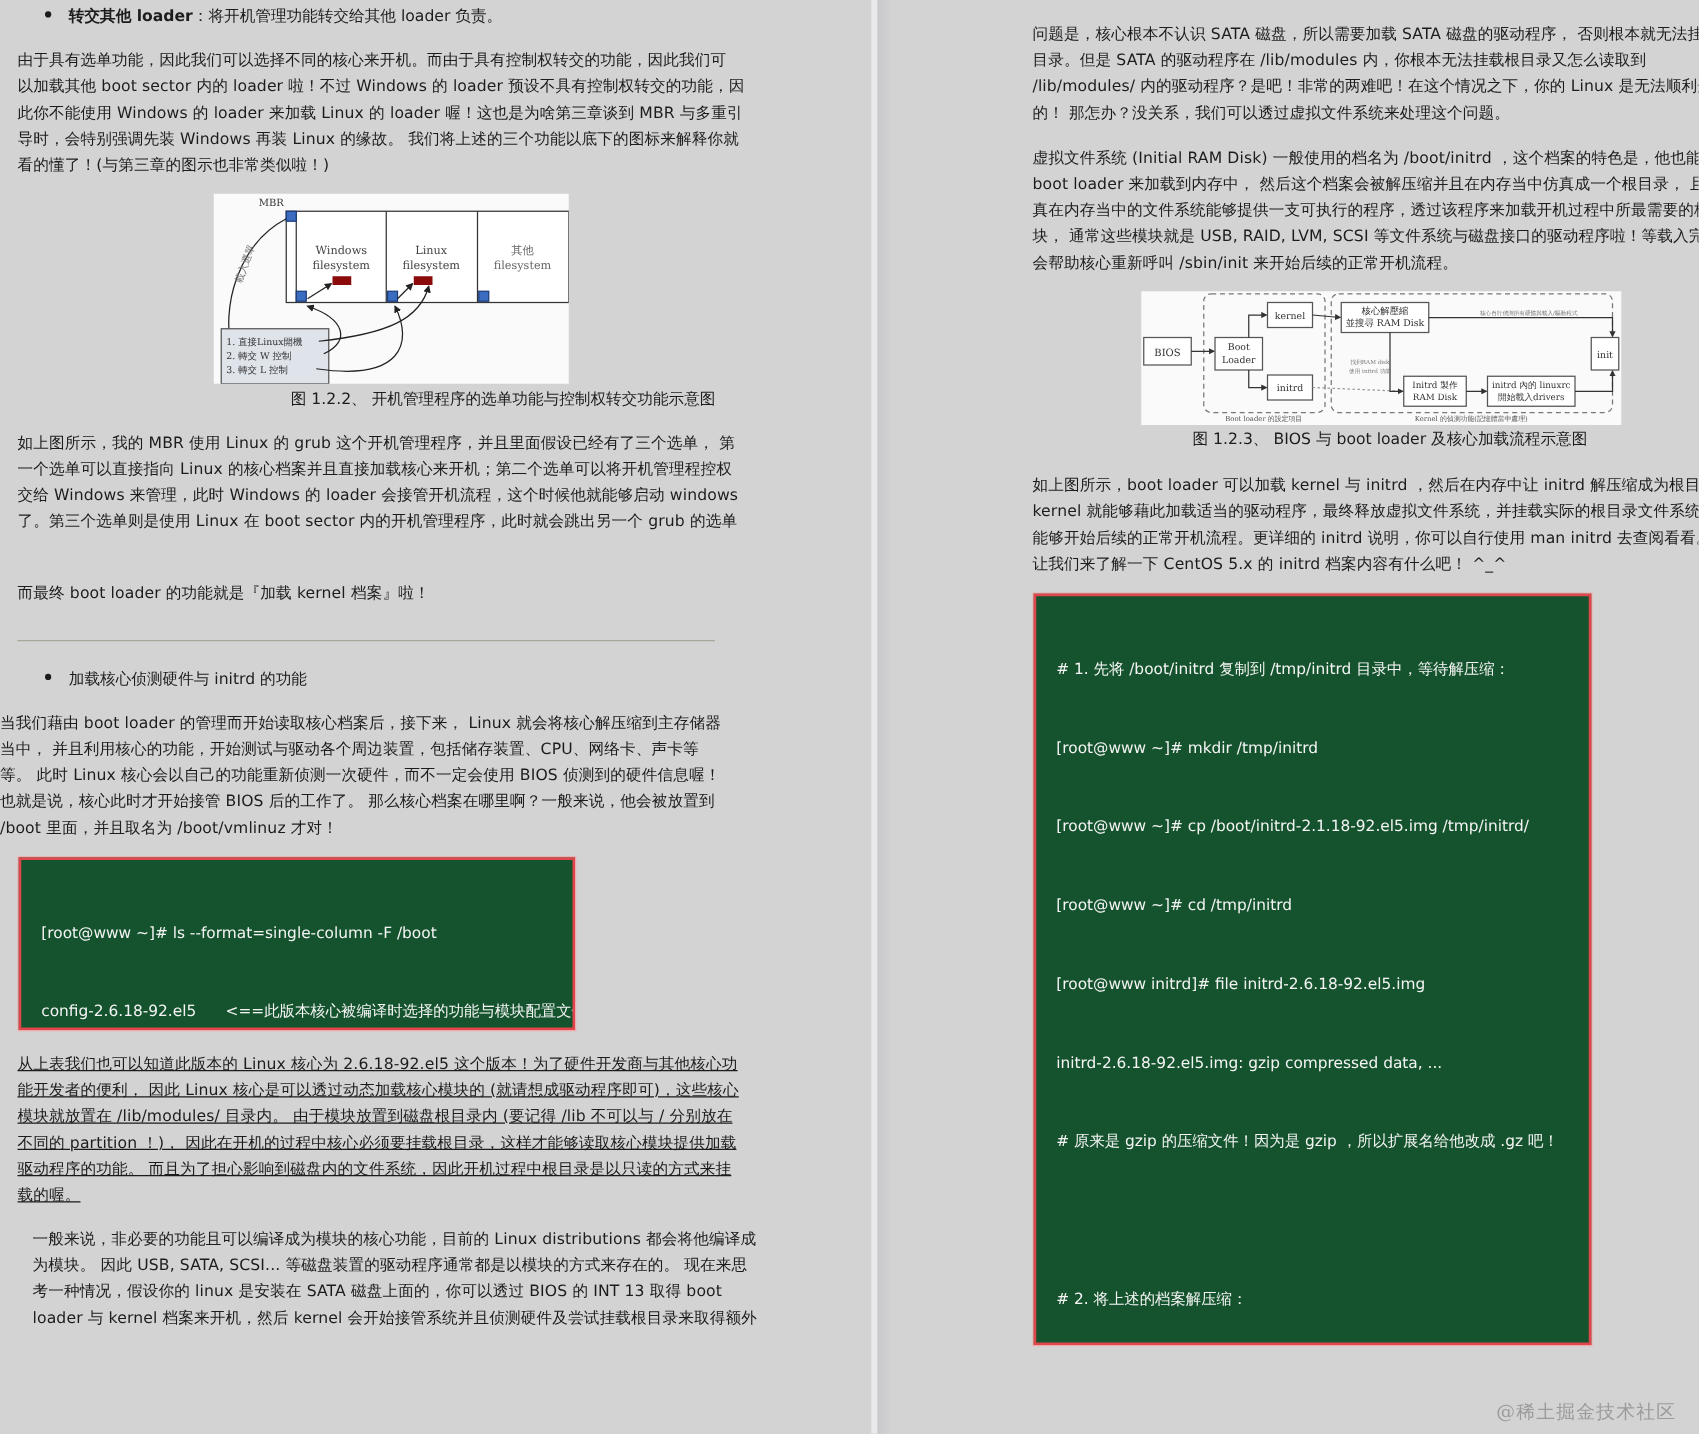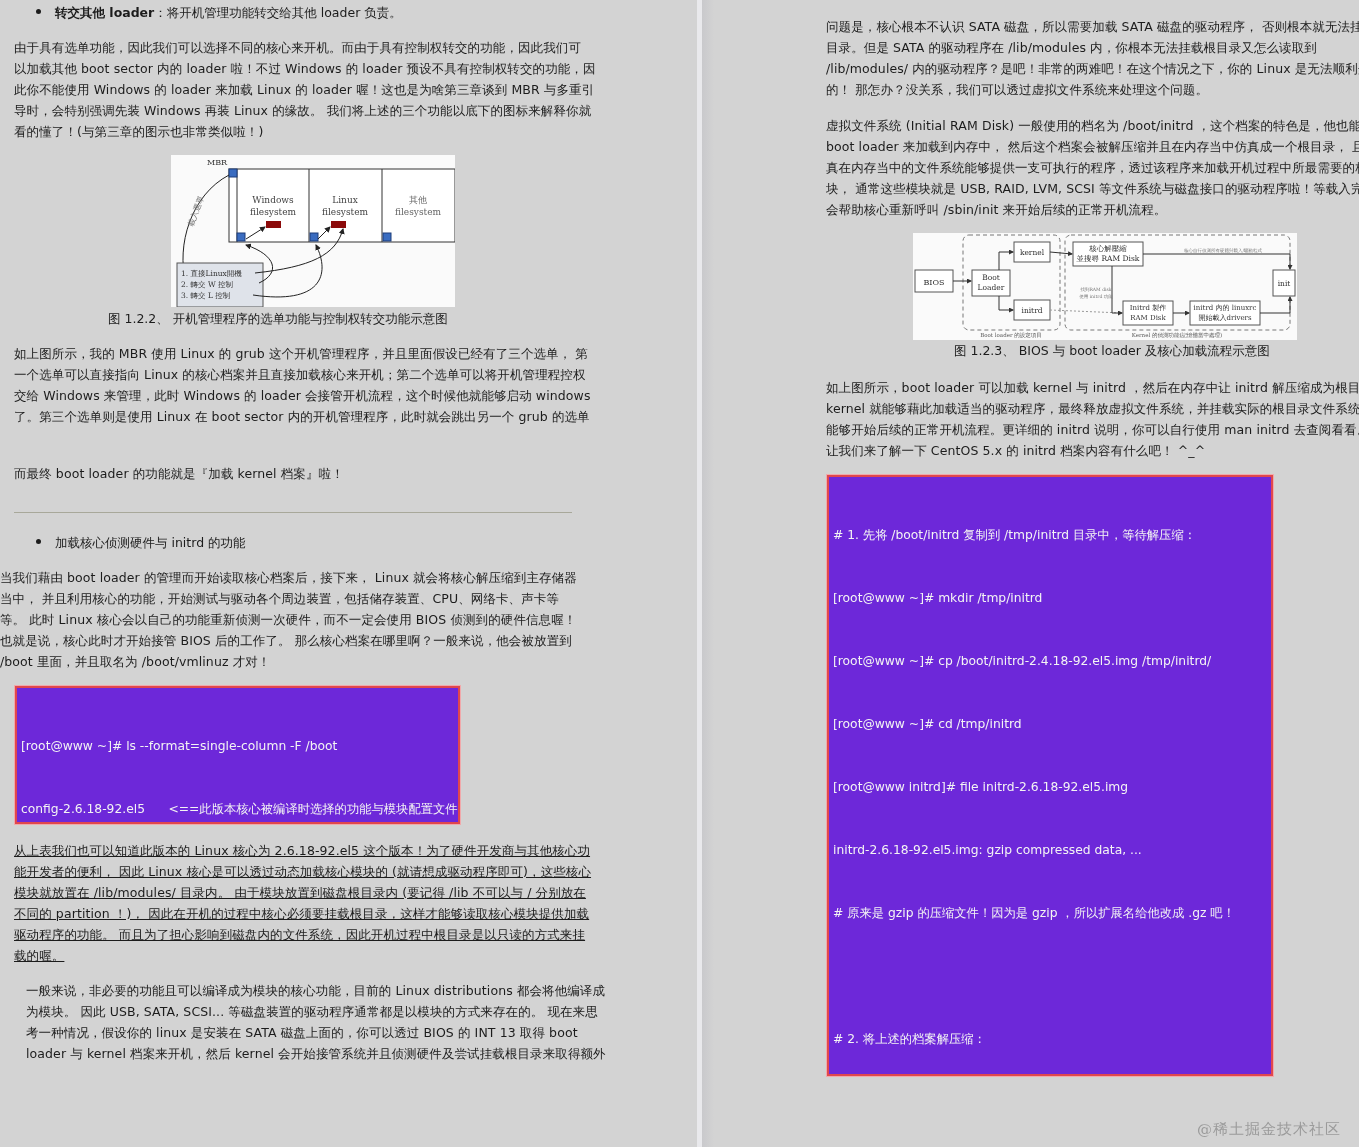--- a/index.html
+++ b/index.html
@@ -15,22 +15,22 @@
   .divider { position:absolute; left:697px; top:0; width:5px; height:1147px; background:#e9e9ec; }
   .divider-shadow { position:absolute; left:702px; top:0; width:12px; height:1147px; background:linear-gradient(to right,#c9c9cc,#d3d3d3); }
   p, .txt { font-size:12.5px; line-height:21px; margin:0; letter-spacing:0.1px; }
   .abs { position:absolute; }
   .bullet { font-size:12.5px; line-height:21px; }
   .bullet .dot { display:inline-block; width:5px; height:5px; background:#1c1c1c; border-radius:50%; margin-right:14px; vertical-align:middle; position:relative; top:-2px; }
   .bold { font-weight:bold; }
   .hr { position:absolute; height:1px; background:#a8a89a; }
   .caption { font-size:12.5px; text-align:center; }
   .term {
-    position:absolute; background:#6d28d9; border:2px solid #e0474d; box-shadow:0 0 0 1px #f1a9ab;
-    color:#f4f4f4; font-size:12.3px; line-height:21px; padding:6px 4px; box-sizing:border-box;
+    position:absolute; background:#14532d; border:2px solid #e0474d; box-shadow:0 0 0 1px #f1a9ab;
+    color:#f4f4f4; font-size:12.3px; line-height:21px; padding:6px 16px; box-sizing:border-box;
     white-space:pre; overflow:hidden;
   }
   .term .line { height:21px; }
   .fig { position:absolute; background:#fafafa; }
   .fig svg text { font-family:"DejaVu Serif","Liberation Serif",serif; }
   .watermark { position:absolute; right:18px; bottom:8px; font-size:15px; color:#9b9b9b; font-family:"DejaVu Serif","Liberation Serif",serif; letter-spacing:1px; }
 </style>
 </head>
 <body>
 
@@ -81,21 +81,21 @@
       <text x="22" y="72" font-size="8" fill="#777" transform="rotate(-70 22 72)">載入選單</text>
       <rect x="6" y="108" width="86" height="44" fill="#dfe3ea" stroke="#555"></rect>
       <text x="10" y="121" font-size="7.5" fill="#333">1. 直接Linux開機</text>
       <text x="10" y="132" font-size="7.5" fill="#333">2. 轉交 W 控制</text>
       <text x="10" y="143" font-size="7.5" fill="#333">3. 轉交 L 控制</text>
       <path d="M88,128 C110,118 105,100 75,90" fill="none" stroke="#222" marker-end="url(#ah)"></path>
       <path d="M84,118 C140,112 165,100 172,74" fill="none" stroke="#222" marker-end="url(#ah)"></path>
       <path d="M82,140 C150,150 160,120 145,90" fill="none" stroke="#222" marker-end="url(#ah)"></path>
     </svg>
   </div>
-  <div class="abs caption" style="left:0;width:697px;top:310px;line-height:18px;text-align:left;padding-left:108px;box-sizing:border-box;">图 1.2.2、 开机管理程序的选单功能与控制权转交功能示意图</div>
+  <div class="abs caption" style="left:0;width:697px;top:310px;line-height:18px;text-align:center;padding-left:108px;box-sizing:border-box;">图 1.2.2、 开机管理程序的选单功能与控制权转交功能示意图</div>
 
   <div class="abs" style="left:14px;top:343px;">
     <p>如上图所示，我的 MBR 使用 Linux 的 grub 这个开机管理程序，并且里面假设已经有了三个选单， 第</p>
     <p>一个选单可以直接指向 Linux 的核心档案并且直接加载核心来开机；第二个选单可以将开机管理程控权</p>
     <p>交给 Windows 来管理，此时 Windows 的 loader 会接管开机流程，这个时候他就能够启动 windows</p>
     <p>了。第三个选单则是使用 Linux 在 boot sector 内的开机管理程序，此时就会跳出另一个 grub 的选单</p>
   </div>
 
   <p class="abs" style="left:14px;top:463px;">而最终 boot loader 的功能就是『加载 kernel 档案』啦！</p>
 
@@ -206,21 +206,21 @@
   <div class="abs" style="left:124px;top:377px;white-space:nowrap;">
     <p>如上图所示，boot loader 可以加载 kernel 与 initrd ，然后在内存中让 initrd 解压缩成为根目录，</p>
     <p>kernel 就能够藉此加载适当的驱动程序，最终释放虚拟文件系统，并挂载实际的根目录文件系统，</p>
     <p>能够开始后续的正常开机流程。更详细的 initrd 说明，你可以自行使用 man initrd 去查阅看看。 底下</p>
     <p>让我们来了解一下 CentOS 5.x 的 initrd 档案内容有什么吧！ ^_^</p>
   </div>
 
   <div class="term" style="left:125px;top:475px;width:446px;height:601px;">
     <div class="line"># 1. 先将 /boot/initrd 复制到 /tmp/initrd 目录中，等待解压缩：</div>
     <div class="line">[root@www ~]# mkdir /tmp/initrd</div>
-    <div class="line">[root@www ~]# cp /boot/initrd-2.4.18-92.el5.img /tmp/initrd/</div>
+    <div class="line">[root@www ~]# cp /boot/initrd-2.1.18-92.el5.img /tmp/initrd/</div>
     <div class="line">[root@www ~]# cd /tmp/initrd</div>
     <div class="line">[root@www initrd]# file initrd-2.6.18-92.el5.img</div>
     <div class="line">initrd-2.6.18-92.el5.img: gzip compressed data, ...</div>
     <div class="line"># 原来是 gzip 的压缩文件！因为是 gzip ，所以扩展名给他改成 .gz 吧！</div>
     <div class="line"></div>
     <div class="line"># 2. 将上述的档案解压缩：</div>
     
     
     
     

